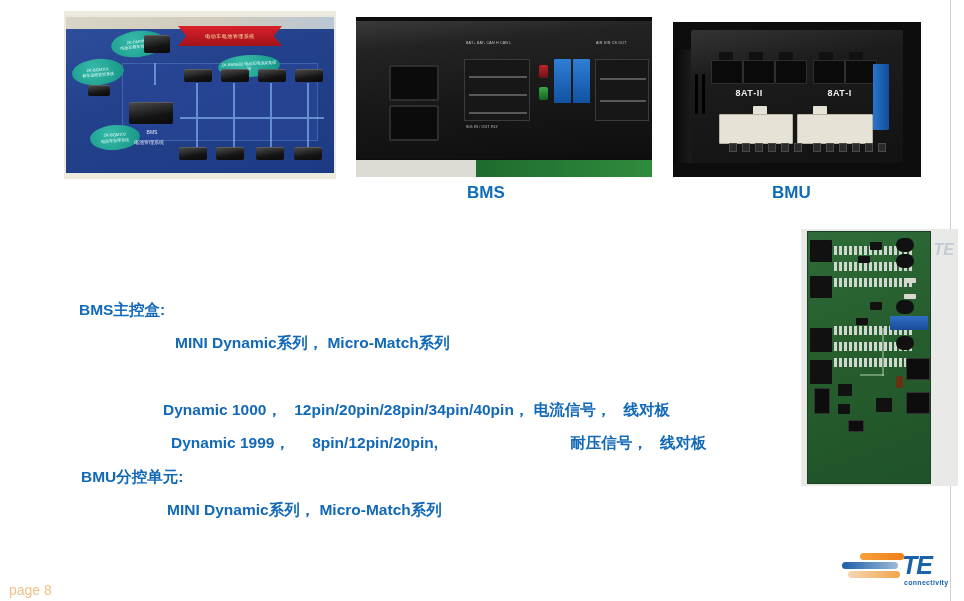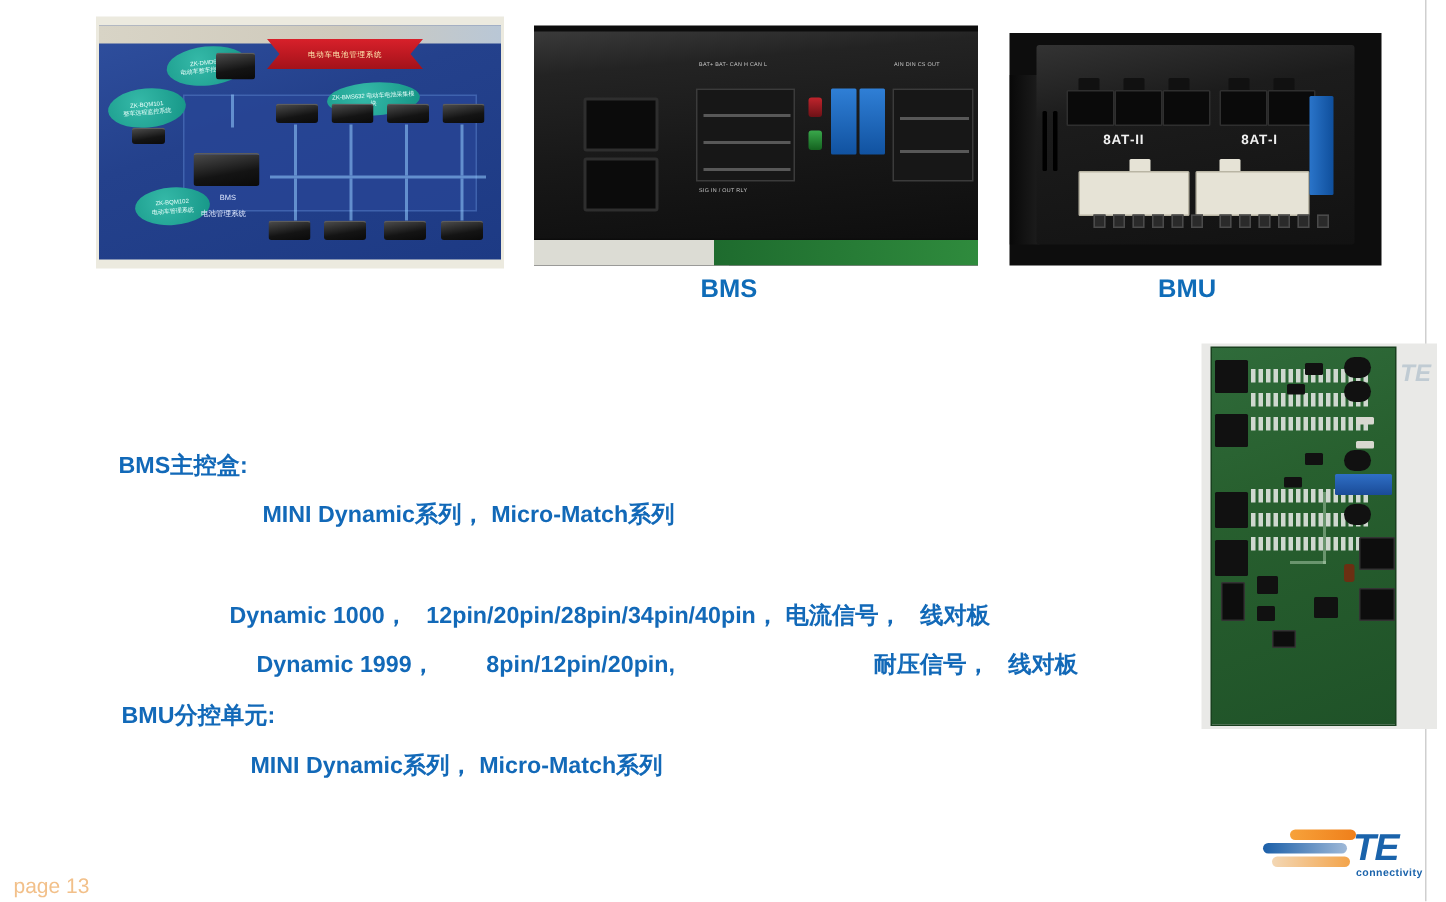--- a/index.html
+++ b/index.html
@@ -161,21 +161,21 @@
   }
 
   
   .spec { position: absolute; color: #1269b8; font-weight: bold; white-space: nowrap; }
   .spec-head { font-size: 15.5px; }
   .spec-line { font-size: 15.5px; }
 
   .l-head1 { left: 79px;  top: 300px; }
   .l-1     { left: 175px; top: 333px; }
   .l-2     { left: 172px; top: 366px; }
-  .l-3     { left: 153px; top: 400px; }
+  .l-3     { left: 163px; top: 400px; }
   .l-4     { left: 171px; top: 433px; }
   .l-head2 { left: 81px;  top: 467px; }
   .l-5     { left: 167px; top: 500px; }
   .l-6     { left: 190px; top: 533px; }
 
   .c-a { display: inline-block; }
   .c-pin { display: inline-block; }
   .c-sig { display: inline-block; }
 
   
@@ -488,31 +488,31 @@
 
   <div class="spec spec-line l-3">
     <span class="c-a">Dynamic 1000，</span>
     <span class="c-pin" style="margin-left:8px;">12pin/20pin/28pin/34pin/40pin，</span>
     <span class="c-sig" style="margin-left:0px;">电流信号，</span>
     <span class="c-sig" style="margin-left:8px;">线对板</span>
   </div>
 
   <div class="spec spec-line l-4">
     <span class="c-a">Dynamic  1999，</span>
-    <span class="c-pin" style="margin-left:30px;">8pin/12pin/20pin,</span>
+    <span class="c-pin" style="margin-left:18px;">8pin/12pin/20pin,</span>
     <span class="c-sig" style="margin-left:128px;">耐压信号，</span>
     <span class="c-sig" style="margin-left:8px;">线对板</span>
   </div>
 
   <div class="spec spec-head l-head2">BMU分控单元:</div>
 
   <div class="spec spec-line l-5">MINI Dynamic系列，  Micro-Match系列</div>
 
 
-  <div class="page-num">page 13</div>
+  <div class="page-num">page 8</div>
 
   <div class="te-logo">
     <div class="te-bar te-bar1"></div>
     <div class="te-bar te-bar2"></div>
     <div class="te-bar te-bar3"></div>
     <div class="te-word">TE</div>
     <div class="te-sub">connectivity</div>
   </div>
 
 </div>

